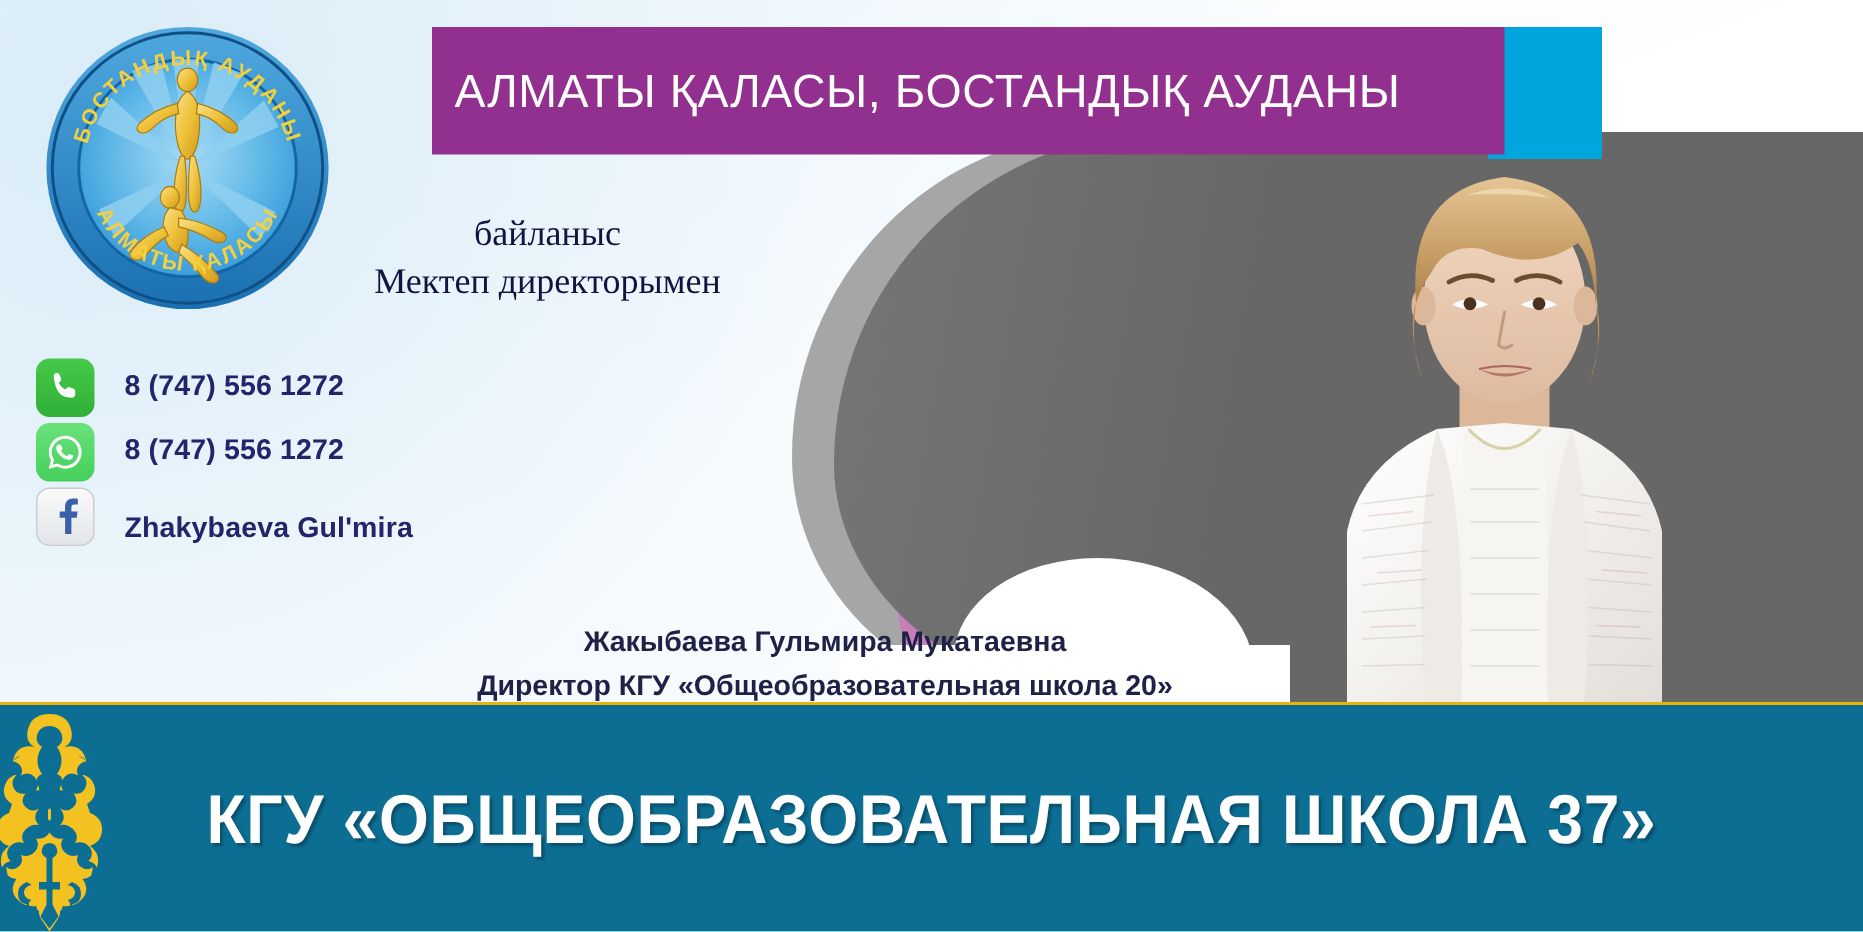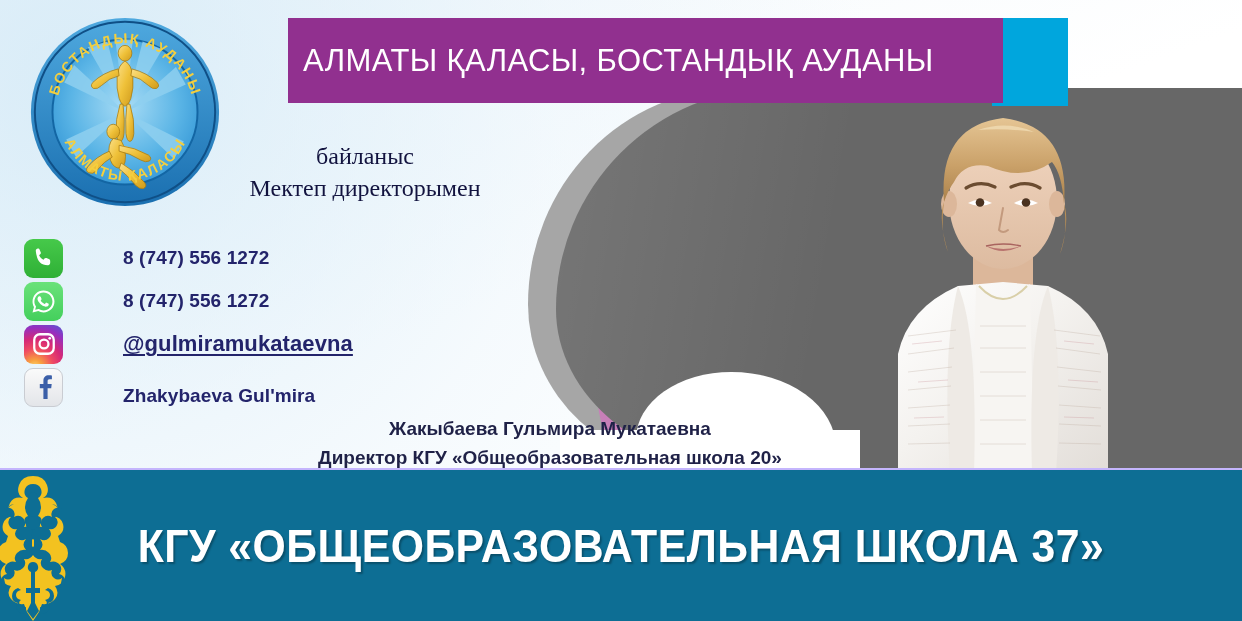--- a/index.html
+++ b/index.html
@@ -122,21 +122,20 @@
   .contacts {
     position: absolute;
     left: 24px; top: 237px;
     z-index: 8;
   }
   .contact-row {
     display: flex;
     align-items: center;
     height: 42px;
     margin-bottom: 1px;
-    gap: 40px;
   }
   .icon-box {
     width: 39px; height: 39px;
     border-radius: 9px;
     flex: 0 0 39px;
     display: flex; align-items: center; justify-content: center;
     position: relative;
   }
   .icon-phone  { background: linear-gradient(180deg,#46c94a 0%,#2fb036 100%); }
   .icon-wa     { background: linear-gradient(180deg,#6ae27a 0%,#44cf5c 100%); }
@@ -174,21 +173,21 @@
     line-height: 1.55;
     white-space: nowrap;
   }
 
   
   .banner-bottom {
     position: absolute;
     left: 0; bottom: 0;
     width: 1242px; height: 153px;
     background: #0d6e94;
-    border-top: 2px solid #c4b5fd;
+    border-top: 2px solid #eab308;
     z-index: 10;
     overflow: hidden;
   }
   .ornament {
     position: absolute;
     left: -6px; top: 0;
     width: 78px; height: 151px;
   }
   .banner-bottom .btitle {
     position: absolute;
@@ -380,30 +379,20 @@
     <div class="contact-row">
       <div class="icon-box icon-wa">
         <svg width="27" height="27" viewBox="0 0 32 32">
           <path fill="#ffffff" d="M16 3C8.8 3 3 8.8 3 16c0 2.3.6 4.5 1.7 6.4L3 29l6.8-1.7C11.6 28.4 13.7 29 16 29c7.2 0 13-5.8 13-13S23.2 3 16 3zm0 2.4c5.9 0 10.6 4.7 10.6 10.6S21.9 26.6 16 26.6c-2 0-3.9-.6-5.5-1.6l-.4-.2-4 1 1.1-3.9-.3-.4c-1.1-1.7-1.7-3.6-1.7-5.5C5.4 10.1 10.1 5.4 16 5.4z"></path>
           <path fill="#ffffff" d="M12.2 10.4c-.2-.5-.4-.5-.7-.5h-.6c-.2 0-.6.1-.9.4-.3.3-1.1 1.1-1.1 2.7s1.2 3.1 1.3 3.3c.2.2 2.3 3.6 5.6 4.9 2.8 1.1 3.3.9 3.9.8.6-.1 2-.8 2.3-1.6.3-.8.3-1.5.2-1.6-.1-.2-.3-.2-.6-.4l-2.1-1c-.3-.1-.5-.2-.7.2l-.9 1.2c-.2.2-.4.3-.7.1-.3-.2-1.3-.5-2.6-1.6-1-.8-1.6-1.9-1.8-2.2-.2-.3 0-.5.1-.6l.5-.6c.2-.2.2-.3.3-.5.1-.2.1-.4 0-.5l-1-2.5z"></path>
         </svg>
       </div>
       <div class="contact-label">8 (747) 556 1272</div>
     </div>
 
-    <div class="contact-row">
-      <div class="icon-box icon-ig">
-        <svg width="26" height="26" viewBox="0 0 24 24">
-          <rect x="3" y="3" width="18" height="18" rx="5.2" fill="none" stroke="#ffffff" stroke-width="2.1"></rect>
-          <circle cx="12" cy="12" r="4.1" fill="none" stroke="#ffffff" stroke-width="2.1"></circle>
-          <circle cx="17.3" cy="6.8" r="1.25" fill="#ffffff"></circle>
-        </svg>
-      </div>
-      <div class="contact-label link">@gulmiramukataevna</div>
-    </div>
 
     <div class="contact-row">
       <div class="icon-box icon-fb">
         <svg width="24" height="26" viewBox="0 0 24 26">
             <path fill="#3b5fa8" d="M15.6 25V14.2h3.6l.5-4.2h-4.1V7.3c0-1.2.3-2 2.1-2h2.2V1.5C19.5 1.4 18.2 1.3 16.7 1.3c-3.1 0-5.3 1.9-5.3 5.5V10H7.8v4.2h3.6V25z"></path>
           </svg>
       </div>
       <div class="contact-label fb">Zhakybaeva Gul'mira</div>
     </div>
   </div>

